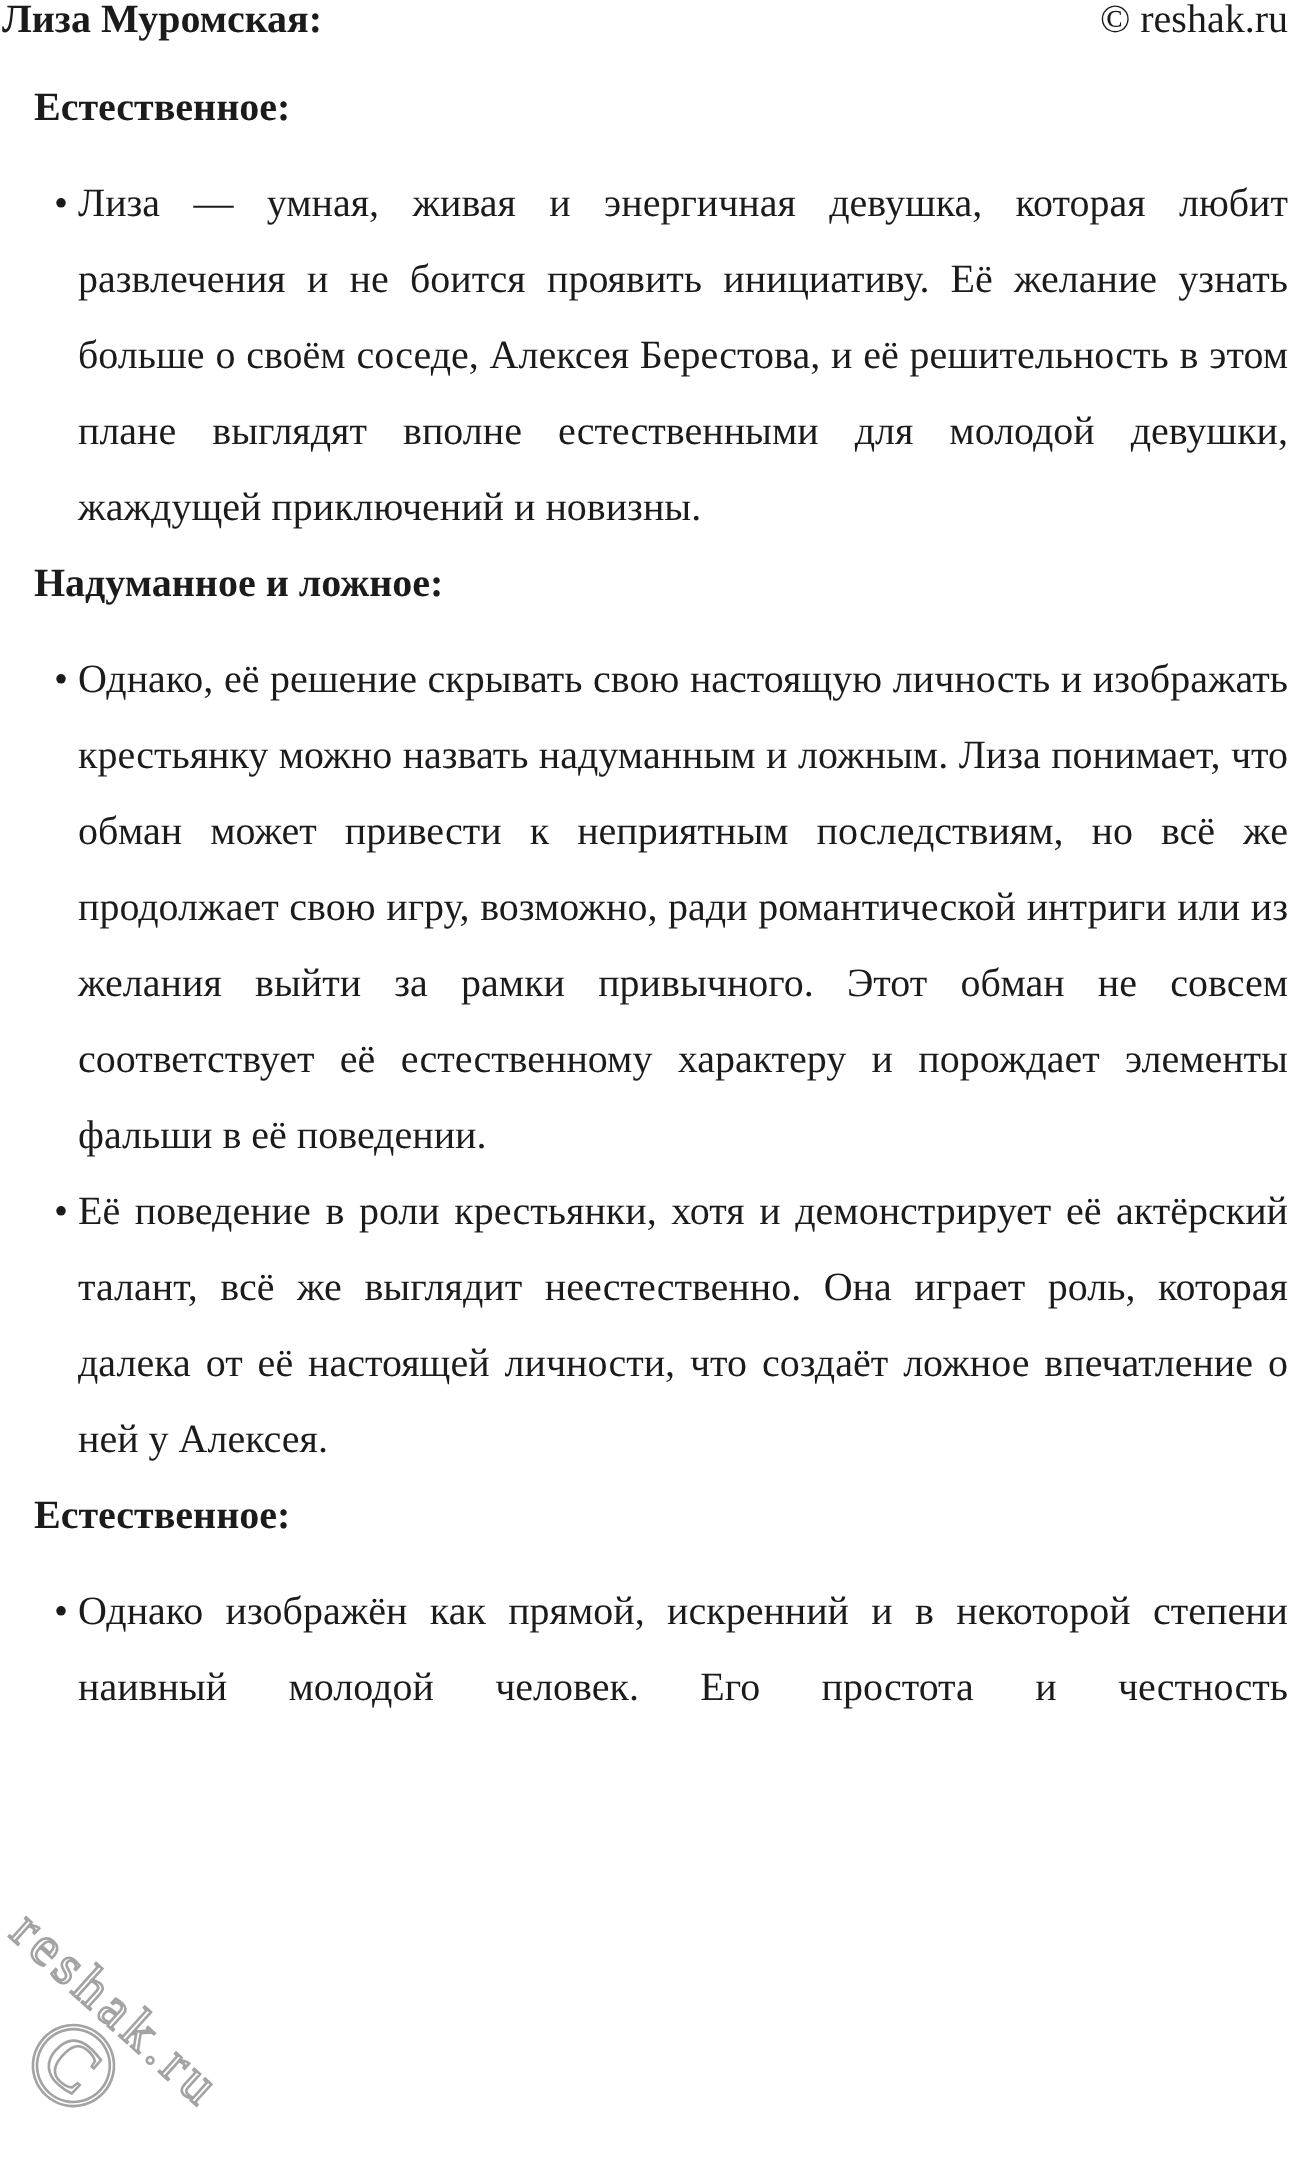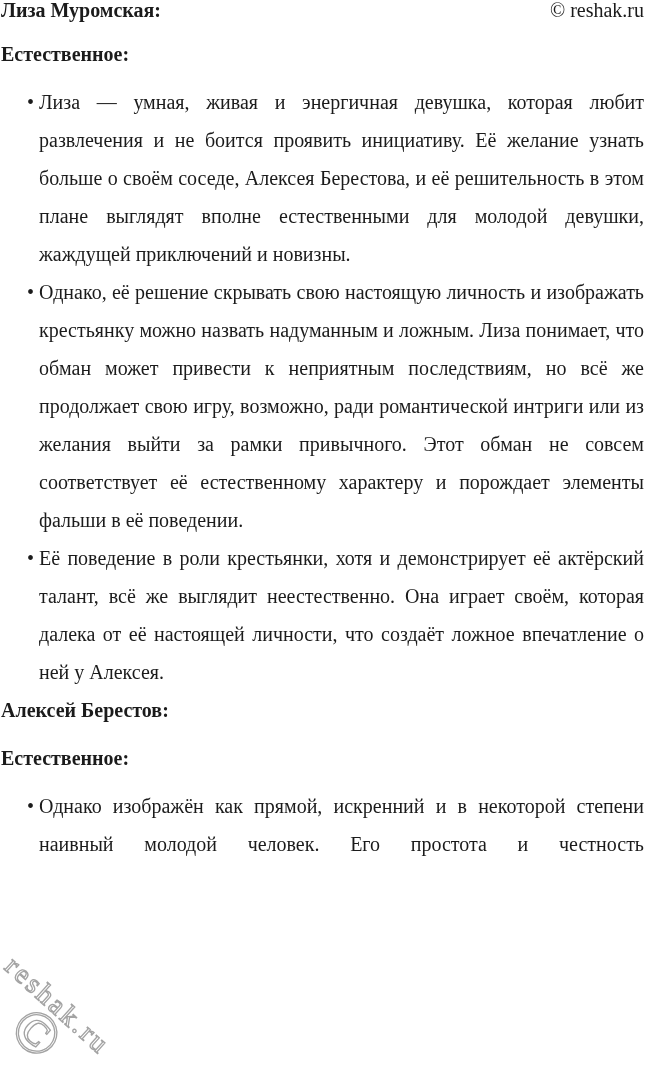--- a/index.html
+++ b/index.html
@@ -31,21 +31,21 @@
     margin-bottom: 6px;
   }
   .char-title {
     font-weight: bold;
   }
   .copyright {
     font-weight: normal;
   }
   .h2 {
     font-weight: bold;
-    margin: 0 0 10px 0;
+    margin: 0 0 10px 16px;
   }
   ul.bullets {
     margin: 0;
     padding: 0;
     list-style: none;
   }
   ul.bullets li {
     position: relative;
     padding-left: 38px;
     text-align: justify;
@@ -103,27 +103,27 @@
       <span class="char-title">Лиза Муромская:</span>
       <span class="copyright">© reshak.ru</span>
     </div>
 
     <div class="h2">Естественное:</div>
 
     <ul class="bullets">
       <li>Лиза — умная, живая и энергичная девушка, которая любит развлечения и не боится проявить инициативу. Её желание узнать больше о своём соседе, Алексея Берестова, и её решительность в этом плане выглядят вполне естественными для молодой девушки, жаждущей приключений и новизны.</li>
     </ul>
 
+    <div class="h2">Надуманное и ложное:</div>
 
     <ul class="bullets">
       <li>Однако, её решение скрывать свою настоящую личность и изображать крестьянку можно назвать надуманным и ложным. Лиза понимает, что обман может привести к неприятным последствиям, но всё же продолжает свою игру, возможно, ради романтической интриги или из желания выйти за рамки привычного. Этот обман не совсем соответствует её естественному характеру и порождает элементы фальши в её поведении.</li>
-      <li>Её поведение в роли крестьянки, хотя и демонстрирует её актёрский талант, всё же выглядит неестественно. Она играет своём, которая далека от её настоящей личности, что создаёт ложное впечатление о ней у Алексея.</li>
+      <li>Её поведение в роли крестьянки, хотя и демонстрирует её актёрский талант, всё же выглядит неестественно. Она играет роль, которая далека от её настоящей личности, что создаёт ложное впечатление о ней у Алексея.</li>
     </ul>
 
-    <div class="h2">Алексей Берестов:</div>
 
     <div class="h2">Естественное:</div>
 
     <ul class="bullets">
       <li class="cut">Однако изображён как прямой, искренний и в некоторой степени наивный молодой человек. Его простота и честность</li>
     </ul>
 
   </div>
 </div>
 

